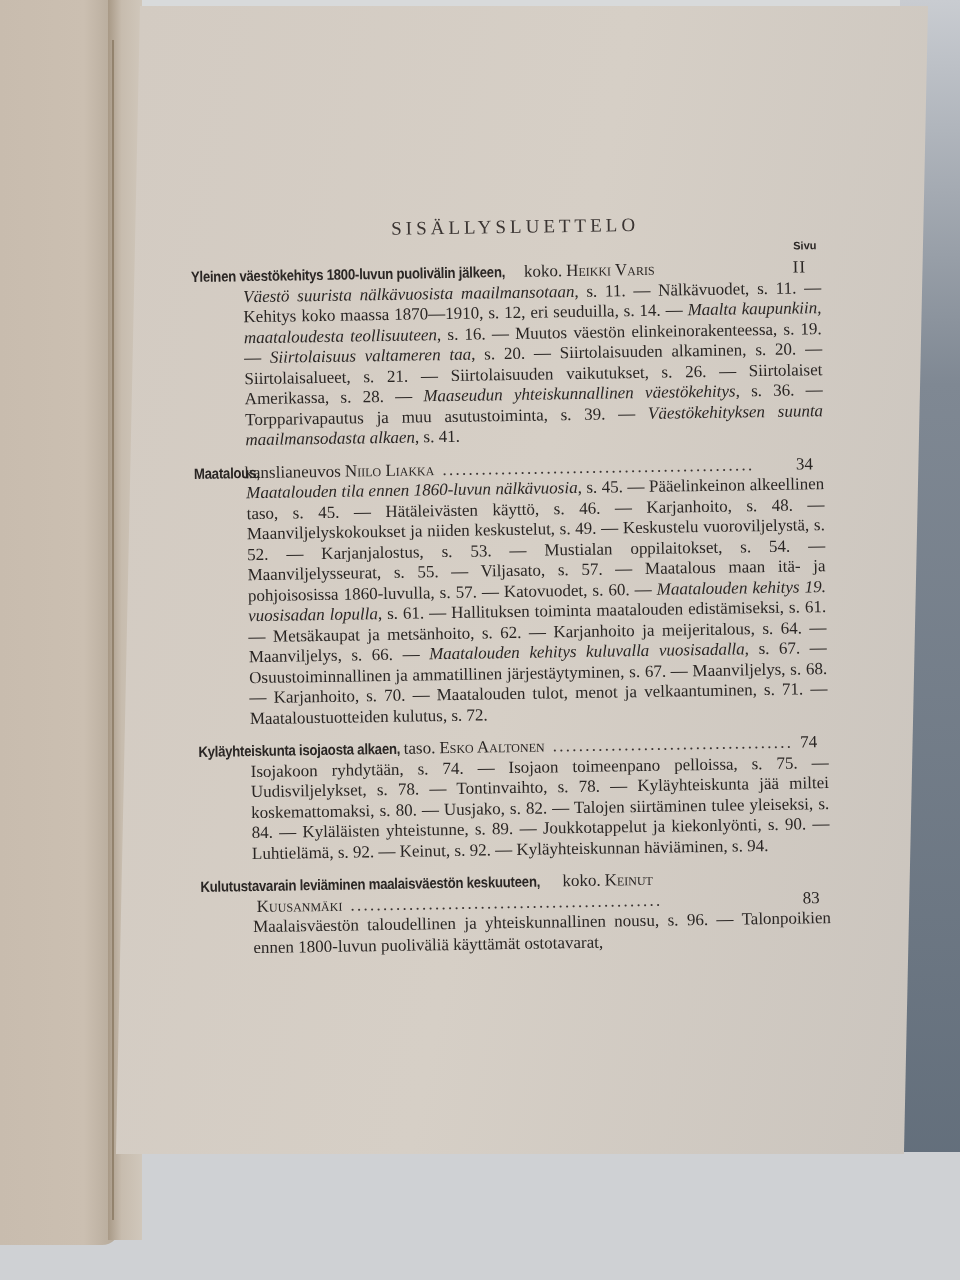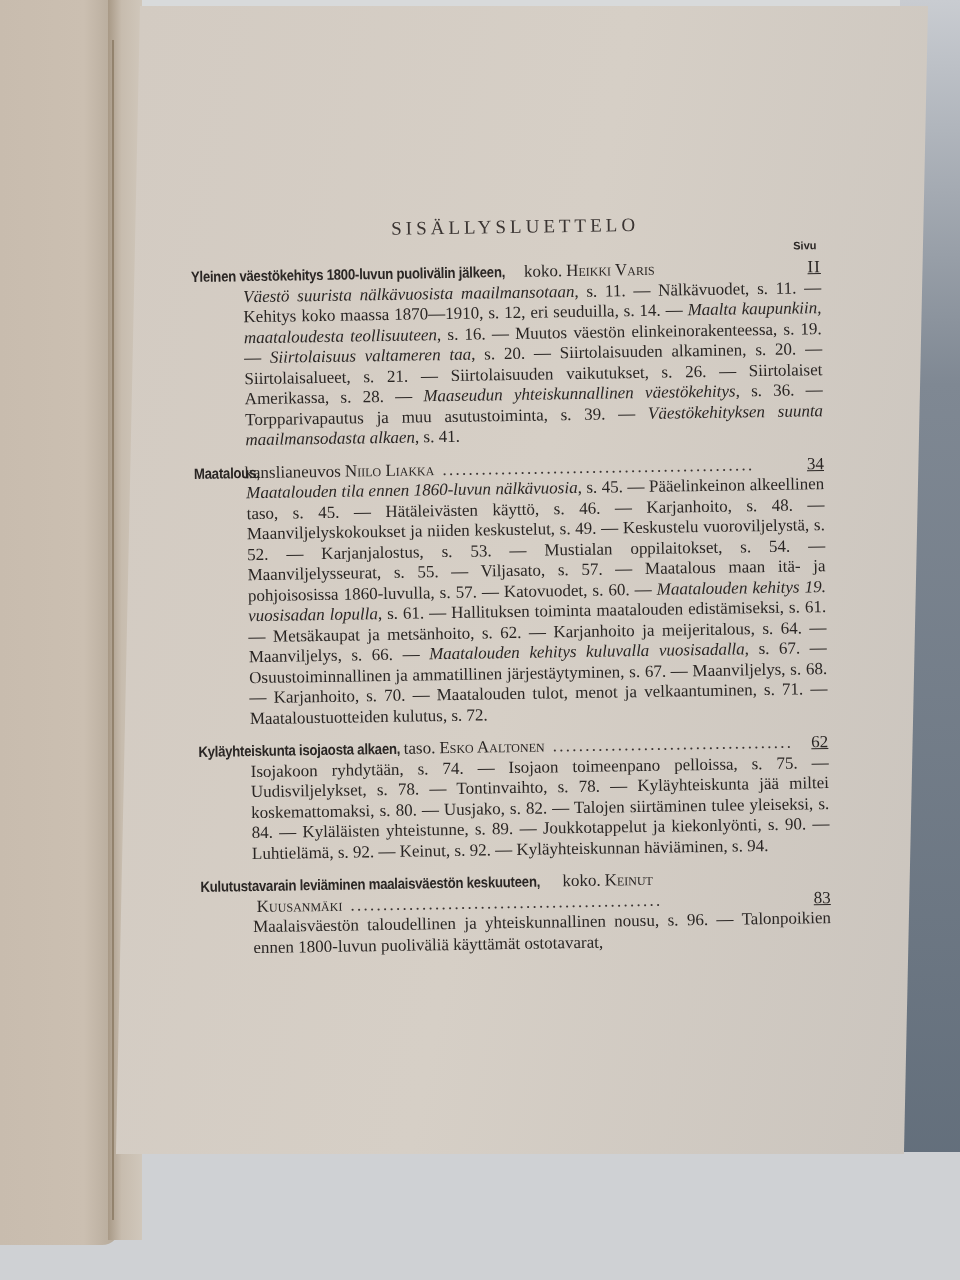--- a/index.html
+++ b/index.html
@@ -124,22 +124,20 @@
       margin: 0 8px;
       letter-spacing: 3px;
       color: #3a3432;
     }
     .leader::before {
       content: ". . . . . . . . . . . . . . . . . . . . . . . . . . . . . . . . . . . . . . . . . . . . . . . .";
       letter-spacing: -1px;
     }
     .entry-page {
       min-width: 28px;
-      text-align: right;
-      text-decoration: underline;
     }
     .entry-page.roman {
       font-variant: small-caps;
       letter-spacing: 1px;
     }
     .spacer { flex: 1; }
     .entry-body {
       margin-left: 52px;
       text-align: justify;
     }
@@ -193,21 +191,21 @@
     </div>
   </div>
 
   <div class="entry">
     <div class="entry-head">
       <span class="entry-title">Kyläyhteiskunta isojaosta alkaen,</span>
       <span class="entry-author">
         <span class="author-role">taso.</span><span>Esko Aaltonen</span>
       </span>
       <span class="leader"></span>
-      <span class="entry-page">62</span>
+      <span class="entry-page">74</span>
     </div>
     <div class="entry-body">
       <span>Isojakoon ryhdytään, s. 74. — Isojaon toimeenpano pelloissa, s. 75. — Uudisviljelykset, s. 78. — Tontinvaihto, s. 78. — Kyläyhteiskunta jää miltei koskemattomaksi, s. 80. — Uusjako, s. 82. — Talojen siirtäminen tulee yleiseksi, s. 84. — Kyläläisten yhteistunne, s. 89. — Joukkotappelut ja kiekonlyönti, s. 90. — Luhtielämä, s. 92. — Keinut, s. 92. — Kyläyhteiskunnan häviäminen, s. 94.</span>
     </div>
   </div>
 
   <div class="entry">
     <div class="entry-head">
       <span class="entry-title">Kulutustavarain leviäminen maalaisväestön keskuuteen,</span>
       <span class="entry-author">

